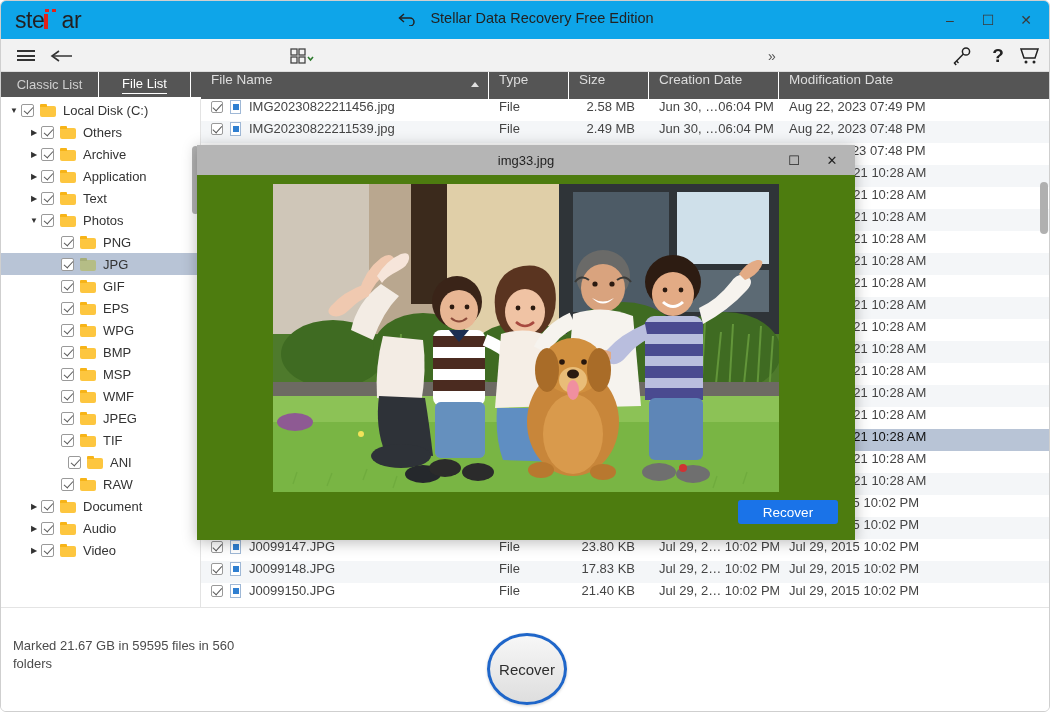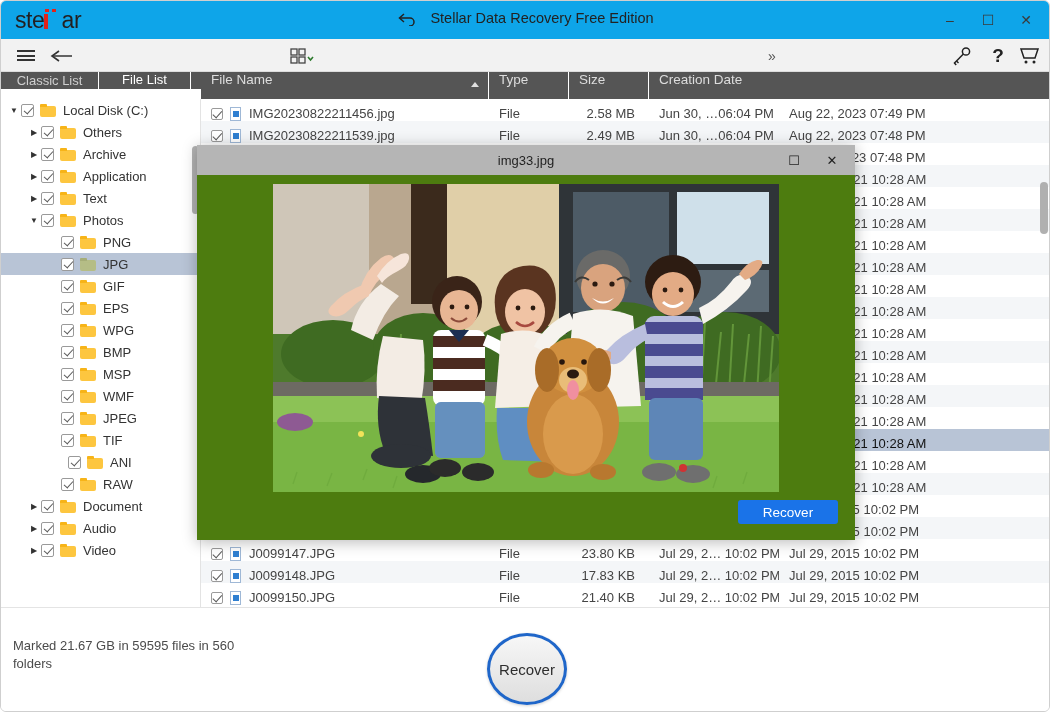--- a/index.html
+++ b/index.html
@@ -52,21 +52,21 @@
     font-size:12.5px; color:#333; font-family:"Liberation Sans", sans-serif; background:transparent;}
   .searchbox input::placeholder { color:#9a9a9a; }
   .srch-ico { position:absolute; right:6px; top:3px; }
   .tb-right { position:absolute; top:0; height:33px; width:30px;
               display:flex; align-items:center; justify-content:center; }
   .key  { left:946px; }
   .help { left:982px; font-size:19px; color:#222; font-weight:bold; }
   .cart { left:1014px; }
 
   
-  .tabs { position:absolute; left:0; top:71px; height:17px; width:300px; display:flex; }
+  .tabs { position:absolute; left:0; top:71px; height:25px; width:300px; display:flex; }
   .tab { background:#555555; color:#cfcfcf; font-size:13px; display:flex;
          align-items:center; justify-content:center; border-right:1px solid #fff;
          cursor:default; }
   .tab.t1 { width:98px; }
   .tab.t2 { width:92px; color:#ffffff; }
   .tab.t3 { width:110px; }
   .tab.t2 .u { border-bottom:1.5px solid #fff; padding-bottom:2px; }
 
   
   .sidebar { position:absolute; left:0; top:98px; width:200px; height:508px;
@@ -95,21 +95,21 @@
               background:#fff; overflow:hidden; }
   .lhead { display:flex; height:27px; background:#555555; color:#ddd; font-size:13.5px; }
   .lhead div { display:flex; align-items:flex-start; padding-left:10px;
                border-right:1px solid #ffffff; position:relative; }
   .lhead div:last-child { border-right:0; }
   .c-name{ width:288px; } .c-type{ width:80px; } .c-size{ width:80px; }
   .c-cre { width:130px; } .c-mod { width:172px; }
   .sortcaret { position:absolute; right:9px; top:10px; width:0;height:0;
                border-left:4px solid transparent; border-right:4px solid transparent;
                border-bottom:5px solid #e0e0e0; }
-  .row { display:flex; height:22px; font-size:13px; color:#444; align-items:flex-end; }
+  .row { display:flex; height:22px; font-size:13px; color:#444; align-items:flex-start; }
   .row.alt { background:#f4f6f8; }
   .row.selrow { background:#b8c4d6; color:#111; }
   .row > div { padding-left:10px; overflow:hidden; white-space:nowrap; }
   .rname { width:288px; display:flex; align-items:center; padding-left:8px; }
   .rtype { width:80px; } .rsize{ width:80px; text-align:right; padding-right:14px; padding-left:0;}
   .rcre  { width:130px; text-align:right; padding-right:8px; padding-left:0;}
   .rmod  { width:172px; }
   .fcbx { width:12px;height:12px;border:1px solid #9a9a9a;border-radius:2px;margin-right:7px;
           position:relative;background:#fff;flex:none;}
   .fcbx:after{content:"";position:absolute;left:3px;top:0px;width:4px;height:7.5px;
@@ -371,20 +371,21 @@
 
   <div class="listarea">
     <div class="lhead">
       <div class="c-name">
         <span>File Name</span>
         <span class="sortcaret"></span>
       </div>
       <div class="c-type">Type</div>
       <div class="c-size">Size</div>
       <div class="c-cre">Creation Date</div>
+      <div class="c-mod">Modification Date</div>
     </div>
     <div id="rows">
         <div class="row">
           <div class="rname">
             <span class="fcbx"></span>
             <span class="fico"></span>
             <span>IMG20230822211456.jpg</span>
           </div>
           <div class="rtype">File</div>
           <div class="rsize">2.58 MB</div>

